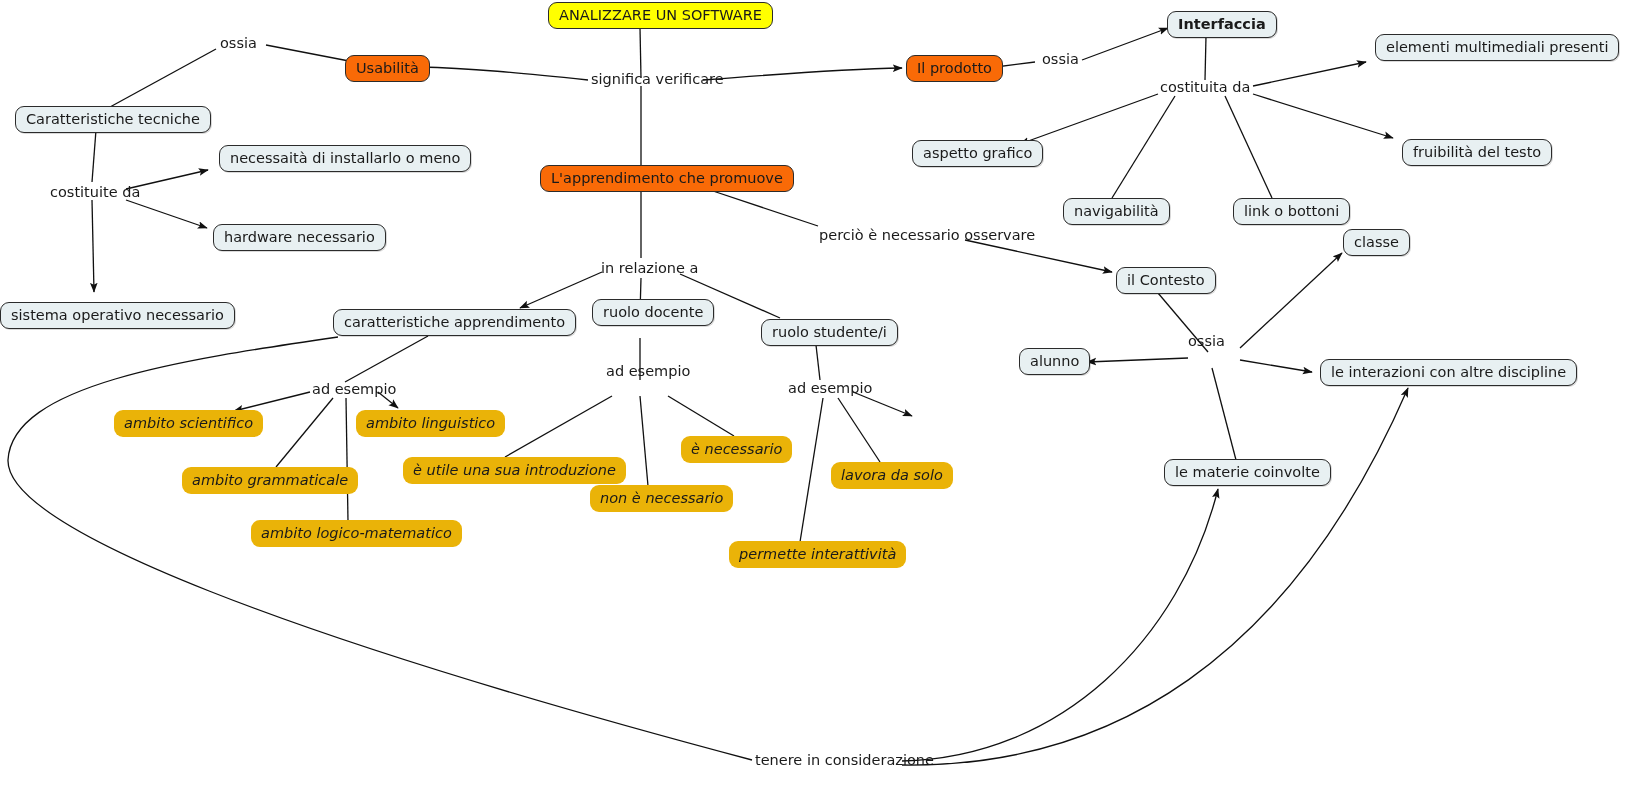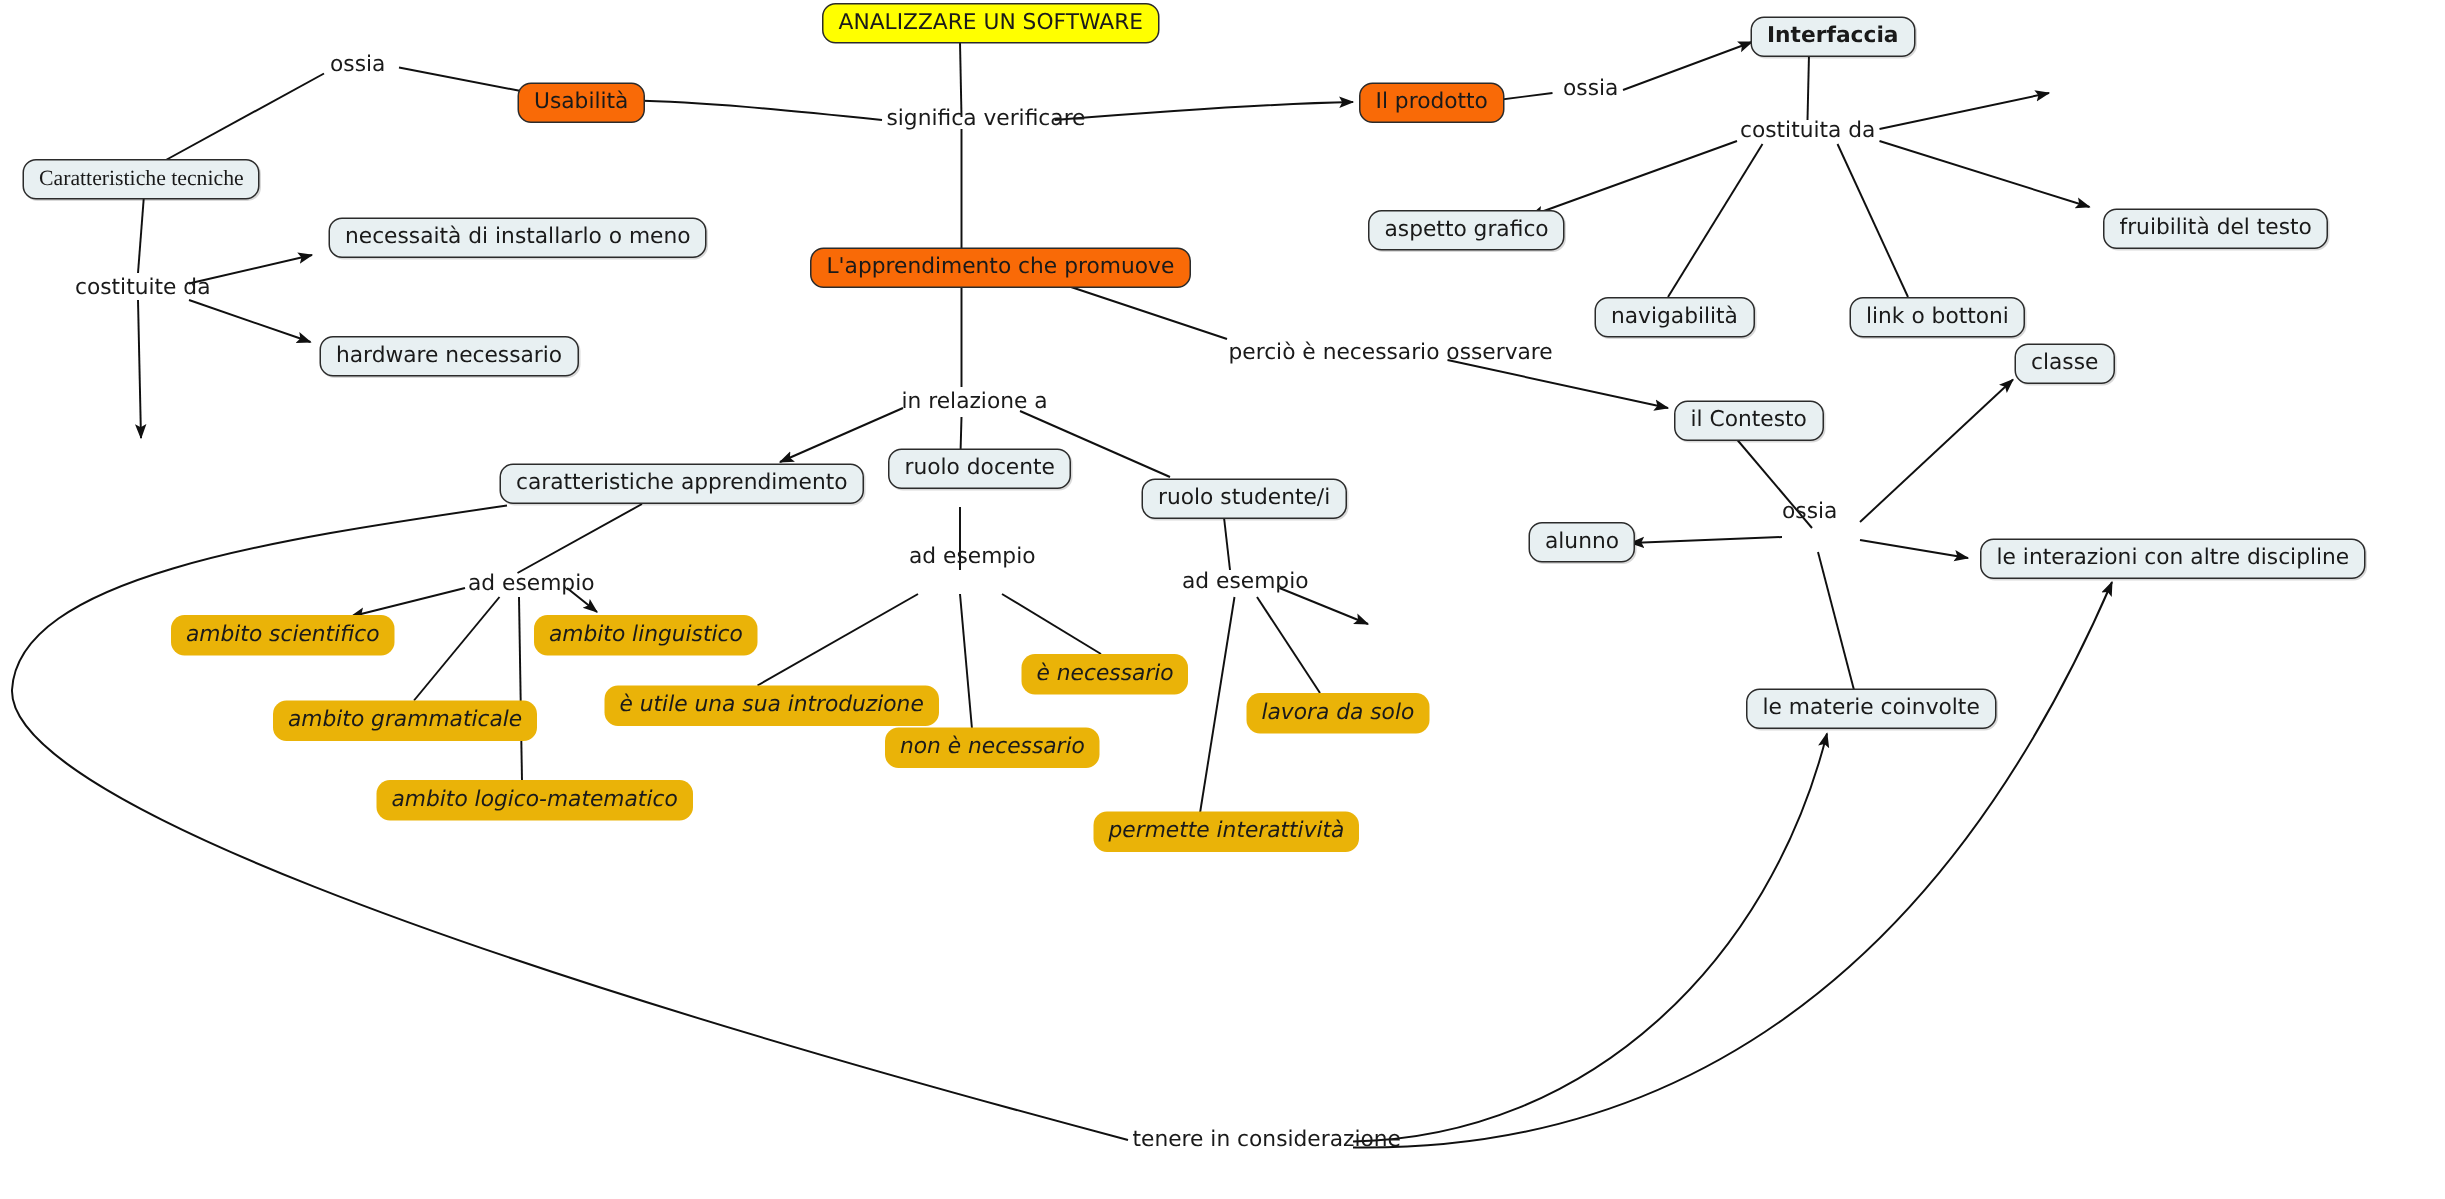--- a/index.html
+++ b/index.html
@@ -170,29 +170,31 @@
   </svg>
 
   <div class="node title" style="left:548px; top:2px;">ANALIZZARE UN SOFTWARE</div>
 
   <div class="node accent" style="left:345px; top:55px;text-align:center;">Usabilità</div>
 
   <div class="node accent" style="left:906px; top:55px;">Il prodotto</div>
 
   <div class="node accent" style="left:540px; top:165px;">L'apprendimento che promuove</div>
 
-  <div class="node bordered" style="left:15px; top:106px;font-family:Liberation Serif, serif;">Caratteristiche tecniche</div>
+  <div class="node bordered" style="left:15px; top:106px;">Caratteristiche tecniche</div>
 
   <div class="node bordered" style="left:219px; top:145px;">necessaità di installarlo o meno</div>
 
   <div class="node bordered" style="left:213px; top:224px;">hardware necessario</div>
 
+  <div class="node bordered" style="left:0px; top:302px;">sistema operativo necessario</div>
 
   <div class="node bordered" style="left:1167px; top:11px;font-weight:bold;">Interfaccia</div>
 
+  <div class="node bordered" style="left:1375px; top:34px;">elementi multimediali presenti</div>
 
   <div class="node bordered" style="left:1402px; top:139px;">fruibilità del testo</div>
 
   <div class="node bordered" style="left:912px; top:140px;">aspetto grafico</div>
 
   <div class="node bordered" style="left:1063px; top:198px;">navigabilità</div>
 
   <div class="node bordered" style="left:1233px; top:198px;">link o bottoni</div>
 
   <div class="node bordered" style="left:1116px; top:267px;">il Contesto</div>

